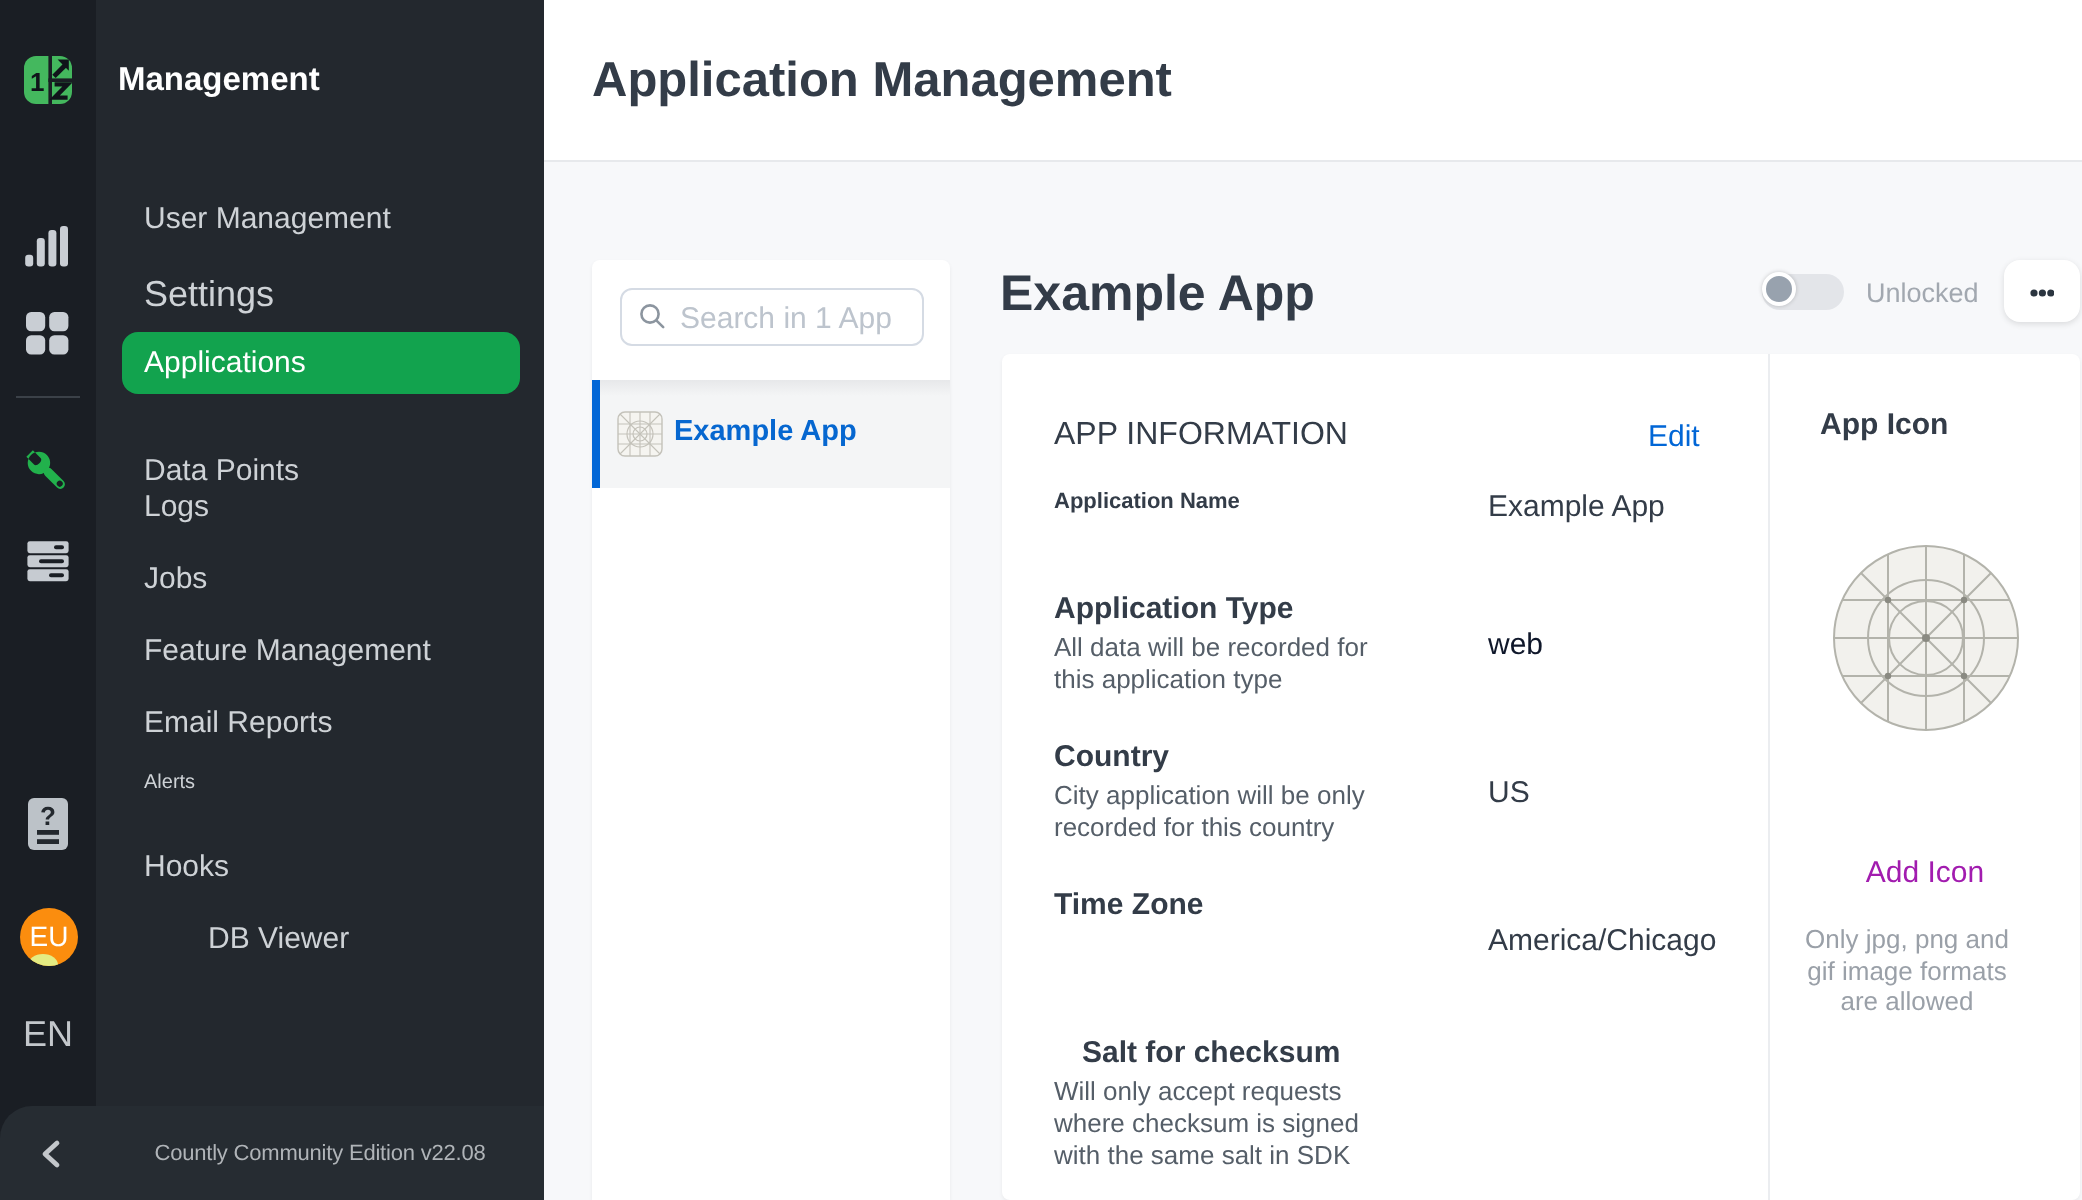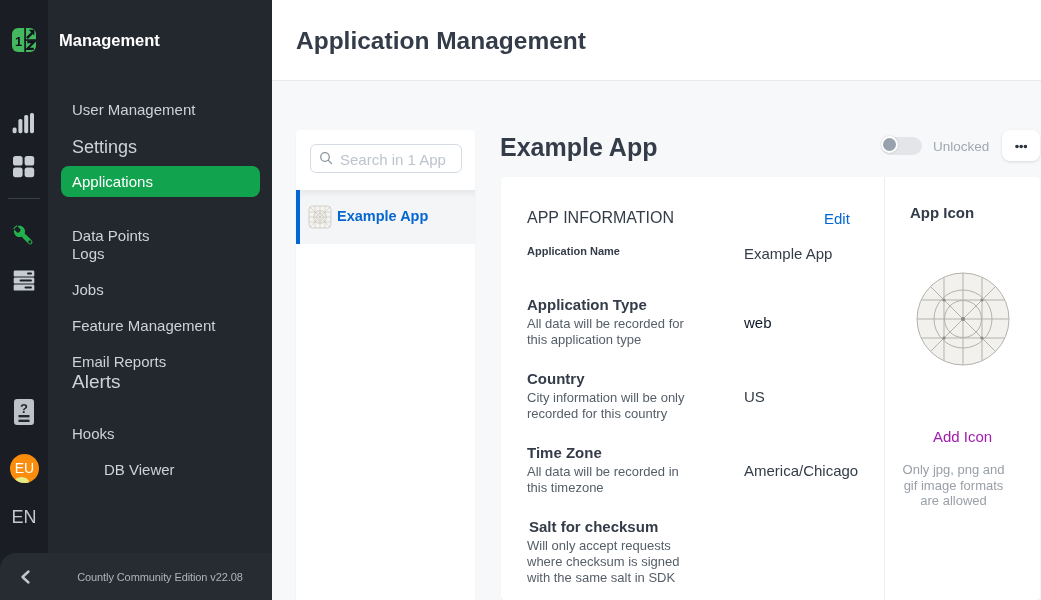--- a/index.html
+++ b/index.html
@@ -72,21 +72,21 @@
 
   <div class="abs" style="left:72px;top:101px;color:#ced2d6;font-size:15px;">User Management</div>
   <div class="abs" style="left:72px;top:137px;color:#ced2d6;font-size:18px;">Settings</div>
   <div class="abs" style="left:61px;top:166px;width:199px;height:31px;background:#12a34e;border-radius:8px;"></div>
   <div class="abs" style="left:72px;top:173px;color:#ffffff;font-size:15px;">Applications</div>
   <div class="abs" style="left:72px;top:209px;color:#ced2d6;font-size:15px;margin-top:18px;">Data Points</div>
   <div class="abs" style="left:72px;top:245px;color:#ced2d6;font-size:15px;">Logs</div>
   <div class="abs" style="left:72px;top:281px;color:#ced2d6;font-size:15px;">Jobs</div>
   <div class="abs" style="left:72px;top:317px;color:#ced2d6;font-size:15px;">Feature Management</div>
   <div class="abs" style="left:72px;top:353px;color:#ced2d6;font-size:15px;">Email Reports</div>
-  <div class="abs" style="left:72px;top:371px;color:#ced2d6;font-size:19px;">Alerts</div>
+  <div class="abs" style="left:72px;top:386px;color:#ced2d6;font-size:10px;">Alerts</div>
   <div class="abs" style="left:72px;top:425px;color:#ced2d6;font-size:15px;">Hooks</div>
   <div class="abs" style="left:72px;top:461px;color:#ced2d6;font-size:15px;margin-left:32px;">DB Viewer</div>
 
   <div class="abs" style="left:0;top:553px;width:272px;height:47px;background:#262c32;border-top-left-radius:16px;"></div>
   <svg class="abs" style="left:18px;top:569px;" width="16" height="16" viewBox="0 0 16 16">
     <path d="M10.5 2.5 L4.5 8 L10.5 13.5" stroke="#c3c7cb" stroke-width="2.4" fill="none" stroke-linecap="round" stroke-linejoin="round"></path>
   </svg>
   <div class="abs" style="left:48px;top:571px;width:224px;text-align:center;color:#b0b4b8;font-size:11px;letter-spacing:-0.1px;">Countly Community Edition v22.08</div>
 
   <div class="abs" style="left:272px;top:0;width:769px;height:600px;background:#f7f8fa;"></div>
@@ -135,28 +135,27 @@
   <div class="abs" style="left:824px;top:210px;color:#0166d6;font-size:15px;">Edit</div>
 
   <div class="abs" style="left:527px;top:245px;color:#333c48;font-size:11px;font-weight:bold;">Application Name</div>
   <div class="abs" style="left:744px;top:245px;color:#333c48;font-size:15px;">Example App</div>
 
   <div class="abs" style="left:527px;top:296px;color:#333c48;font-size:15px;font-weight:bold;">Application Type</div>
   <div class="abs" style="left:527px;top:316px;width:175px;color:#555e68;font-size:13px;line-height:16px;">All data will be recorded for this application type</div>
   <div class="abs" style="left:744px;top:314px;color:#0f172a;font-size:15px;">web</div>
 
   <div class="abs" style="left:527px;top:370px;color:#333c48;font-size:15px;font-weight:bold;">Country</div>
-  <div class="abs" style="left:527px;top:390px;width:168px;color:#555e68;font-size:13px;line-height:16px;">City information will be only recorded for this country</div>
+  <div class="abs" style="left:527px;top:390px;width:168px;color:#555e68;font-size:13px;line-height:16px;">City application will be only recorded for this country</div>
   <div class="abs" style="left:744px;top:388px;color:#333c48;font-size:15px;">US</div>
 
   <div class="abs" style="left:527px;top:444px;color:#333c48;font-size:15px;font-weight:bold;">Time Zone</div>
-  <div class="abs" style="left:527px;top:464px;width:170px;color:#555e68;font-size:13px;line-height:16px;">All data will be recorded in this timezone</div>
   <div class="abs" style="left:744px;top:462px;color:#333c48;font-size:15px;">America/Chicago</div>
 
-  <div class="abs" style="left:529px;top:518px;color:#333c48;font-size:15px;font-weight:bold;">Salt for checksum</div>
+  <div class="abs" style="left:541px;top:518px;color:#333c48;font-size:15px;font-weight:bold;">Salt for checksum</div>
   <div class="abs" style="left:527px;top:538px;width:168px;color:#555e68;font-size:13px;line-height:16px;">Will only accept requests where checksum is signed with the same salt in SDK</div>
 
   <div class="abs" style="left:910px;top:204px;color:#333c48;font-size:15px;font-weight:bold;">App Icon</div>
 
   <svg class="abs" style="left:916px;top:272px;" width="94" height="94" viewBox="0 0 94 94">
     <circle cx="47" cy="47" r="46" fill="#f2f1ed"></circle>
     <g stroke="#b3b3ab" stroke-width="1" fill="none">
       <circle cx="47" cy="47" r="46"></circle>
       <circle cx="47" cy="47" r="29"></circle>
       <circle cx="47" cy="47" r="18.5"></circle>

